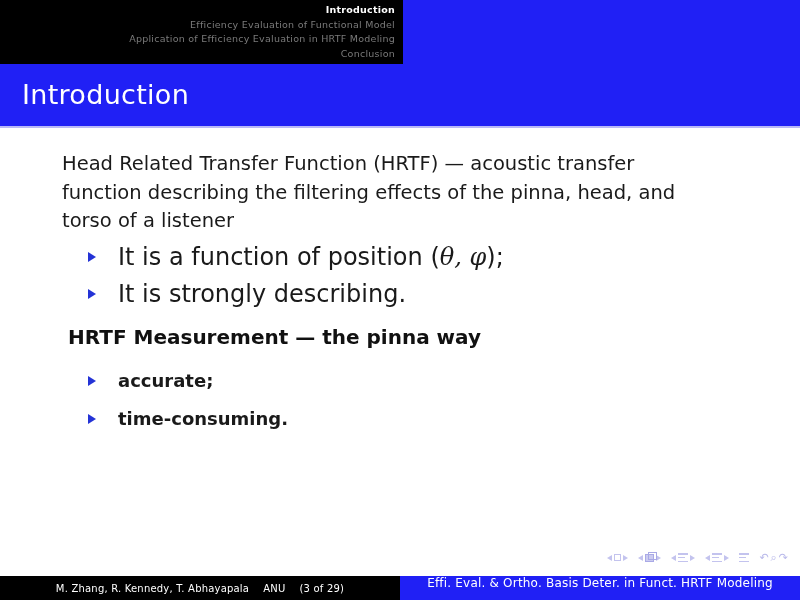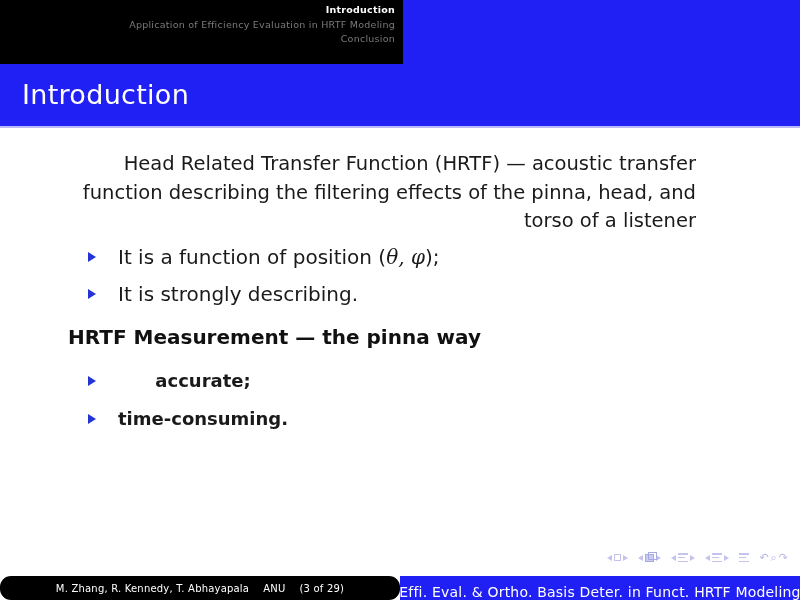--- a/index.html
+++ b/index.html
@@ -82,39 +82,39 @@
   
   #body-area {
     position: absolute;
     left: 0; top: 128px;
     width: 800px;
     height: 420px;
   }
 
   #lead-paragraph {
     position: absolute;
-    left: 56px;
+    left: 62px;
     top: 22px;
     width: 640px;
     font-size: 19.5px;
     line-height: 28.5px;
     color: #1a1a1a;
-    text-align: right;
+    text-align: left;
   }
 
   .bullet-list {
     position: absolute;
     margin: 0;
     padding: 0;
     list-style: none;
   }
   .bullet-item {
     position: relative;
     padding-left: 30px;
-    font-size: 20px;
+    font-size: 24px;
     line-height: 22px;
     color: #1a1a1a;
   }
   .bullet-item + .bullet-item { margin-top: 15px; }
   .bullet-marker {
     position: absolute;
     left: 0;
     top: 6px;
     width: 0; height: 0;
     border-top: 5px solid transparent;
@@ -135,21 +135,20 @@
     font-size: 20px;
     line-height: 24px;
     font-weight: bold;
     color: #111111;
     white-space: nowrap;
   }
 
   #list-two {
     left: 88px;
     top: 242px;
-    text-align: center;
   }
   #list-two .bullet-item {
     font-weight: bold;
     font-size: 18px;
   }
   #list-two .bullet-item + .bullet-item { margin-top: 16px; }
 
   
   .mathsym {
     font-family: "DejaVu Serif", serif;
@@ -234,44 +233,44 @@
     height: 24px;
     background: #000000;
     color: #ffffff;
     display: flex;
     align-items: center;
     justify-content: center;
     gap: 14px;
     font-size: 10px;
     letter-spacing: 0.2px;
     white-space: nowrap;
-    border-radius: 11px;
   }
   #footer-right {
     width: 400px;
     height: 24px;
     background: #2020f5;
     color: #ffffff;
     display: flex;
-    align-items: flex-end;
+    align-items: flex-start;
     justify-content: center;
-    font-size: 14px;
+    font-size: 12px;
     letter-spacing: 0.2px;
     white-space: nowrap;
   }
 </style>
 </head>
 <body>
 
 <div id="slide">
 
   <div id="headline-band"></div>
 
   <div id="section-nav">
     <span class="nav-line active">Introduction</span>
+    <span class="nav-line">Efficiency Evaluation of Functional Model</span>
     <span class="nav-line">Application of Efficiency Evaluation in HRTF Modeling</span>
     <span class="nav-line">Conclusion</span>
   </div>
 
   <div id="title-bar">
     <div id="frame-title">Introduction</div>
   </div>
   <div id="title-underline"></div>
 
   <div id="body-area">

